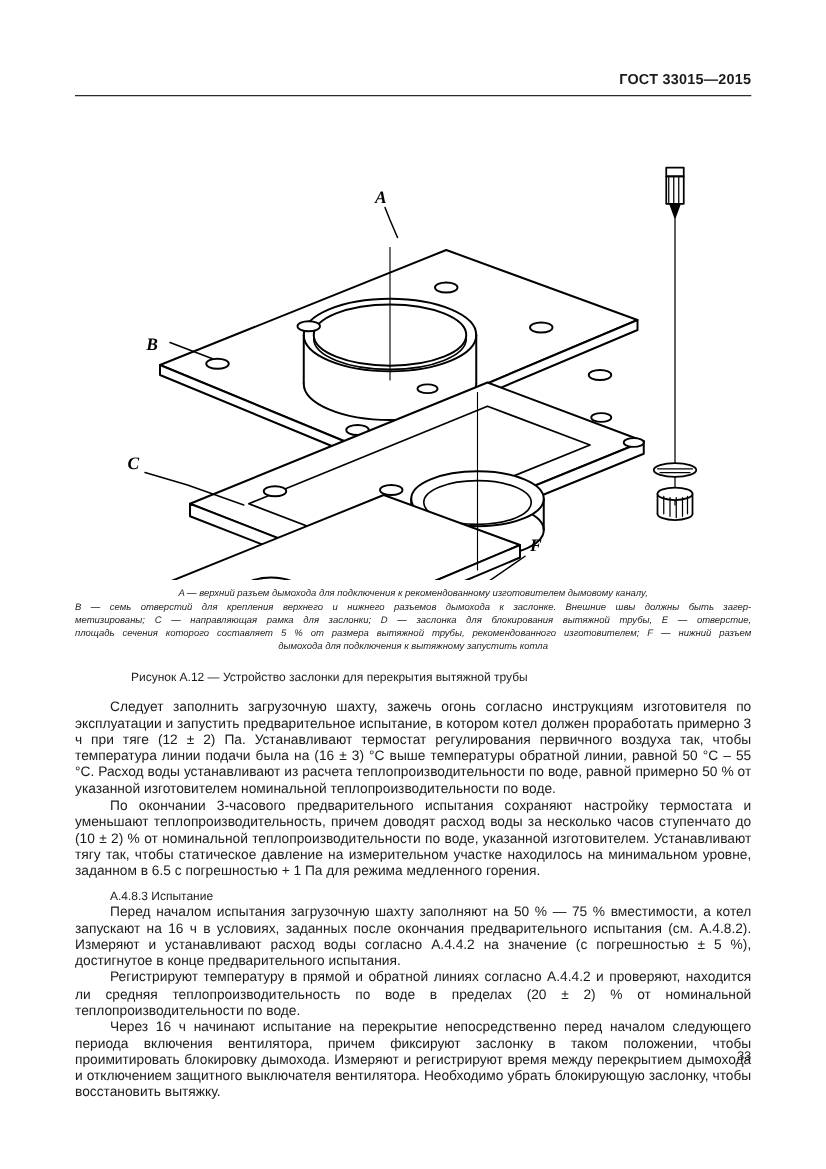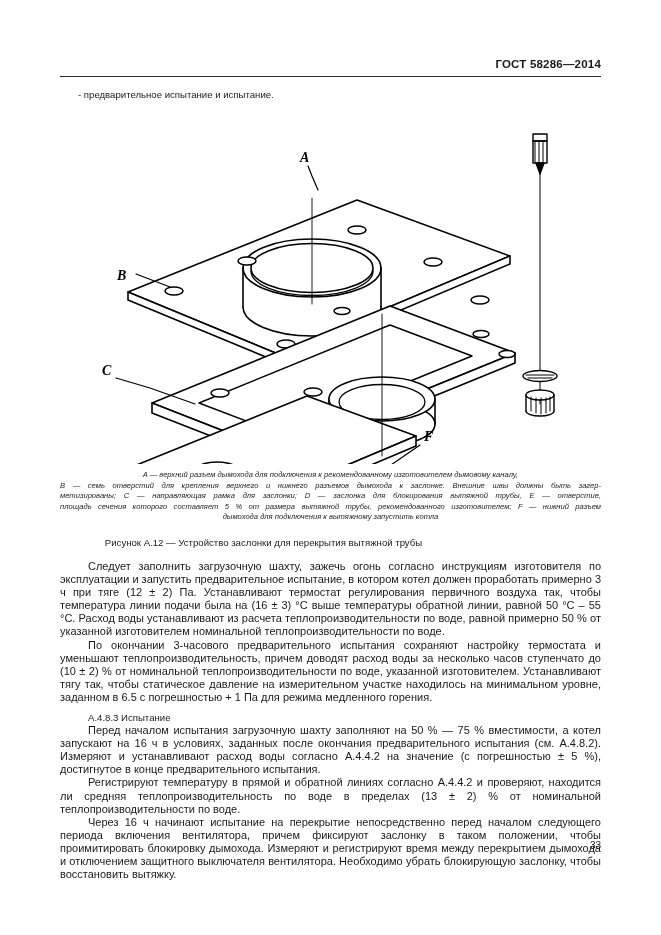--- a/index.html
+++ b/index.html
@@ -106,24 +106,23 @@
     right: 60px;
     top: 840px;
     font-size: 10px;
   }
 </style>
 </head>
 <body>
 
 <div class="page">
 
-  <div class="header-std">ГОСТ 58286—2014</div>
+  <div class="header-std">ГОСТ 33015—2015</div>
   <div class="header-rule"></div>
 
-  <div class="lead-line">- предварительное испытание и испытание.</div>
 
   <div class="figure-wrap">
     <svg width="541" height="360" viewBox="0 0 541 360" xmlns="http://www.w3.org/2000/svg">
       <g fill="none" stroke="#000" stroke-width="1.6" stroke-linejoin="round" stroke-linecap="round">
 
         <path d="M 68 188 L 297 96 L 450 152 L 218 250 Z" fill="#ffffff"></path>
 
         <path d="M 68 188 L 68 196 L 218 258 L 218 250 Z" fill="#ffffff"></path>
 
         <path d="M 218 258 L 450 160 L 450 152 L 218 250 Z" fill="#ffffff"></path>
@@ -226,19 +225,19 @@
   <div class="fig-title">Рисунок А.12 — Устройство заслонки для перекрытия вытяжной трубы</div>
 
   <div class="sec" style="top:560px;">
     <p class="para">Следует заполнить загрузочную шахту, зажечь огонь согласно инструкциям изготовителя по эксплуатации и запустить предварительное испытание, в котором  котел должен проработать примерно 3 ч при тяге (12 ± 2) Па. Устанавливают термостат регулирования первичного воздуха так, чтобы температура линии подачи была на (16 ± 3) °С выше температуры обратной линии, равной 50 °С – 55 °С. Расход воды устанавливают из расчета теплопроизводительности по воде, равной примерно 50 % от указанной изготовителем номинальной теплопроизводительности по воде.</p>
     <p class="para">По окончании 3-часового предварительного испытания сохраняют настройку термостата и уменьшают теплопроизводительность, причем доводят расход воды за несколько часов ступенчато до (10 ± 2) % от номинальной теплопроизводительности по воде, указанной изготовителем. Устанавливают тягу так, чтобы статическое давление на измерительном участке находилось на минимальном уровне, заданном в 6.5 с погрешностью + 1 Па для режима медленного горения.</p>
   </div>
 
   <div class="sec" style="top:711px;">
     <div class="sec-head">А.4.8.3 Испытание</div>
     <p class="para">Перед началом испытания загрузочную шахту заполняют на 50 % — 75 % вместимости, а котел запускают на 16 ч в условиях, заданных после окончания предварительного испытания (см. А.4.8.2). Измеряют и устанавливают расход воды согласно А.4.4.2 на значение (с погрешностью ± 5 %), достигнутое в конце предварительного испытания.</p>
-    <p class="para">Регистрируют температуру в прямой и обратной линиях согласно А.4.4.2 и проверяют, находится ли средняя теплопроизводительность по воде в пределах (13 ± 2) % от номинальной теплопроизводительности по воде.</p>
+    <p class="para">Регистрируют температуру в прямой и обратной линиях согласно А.4.4.2 и проверяют, находится ли средняя теплопроизводительность по воде в пределах (20 ± 2) % от номинальной теплопроизводительности по воде.</p>
     <p class="para">Через 16 ч начинают испытание на перекрытие непосредственно перед началом следующего периода включения вентилятора, причем фиксируют заслонку в таком положении, чтобы проимитировать блокировку дымохода. Измеряют и регистрируют время между перекрытием дымохода и отключением защитного выключателя вентилятора. Необходимо убрать блокирующую заслонку, чтобы восстановить вытяжку.</p>
   </div>
 
   <div class="page-num">33</div>
 
 </div>
 
 </body></html>

